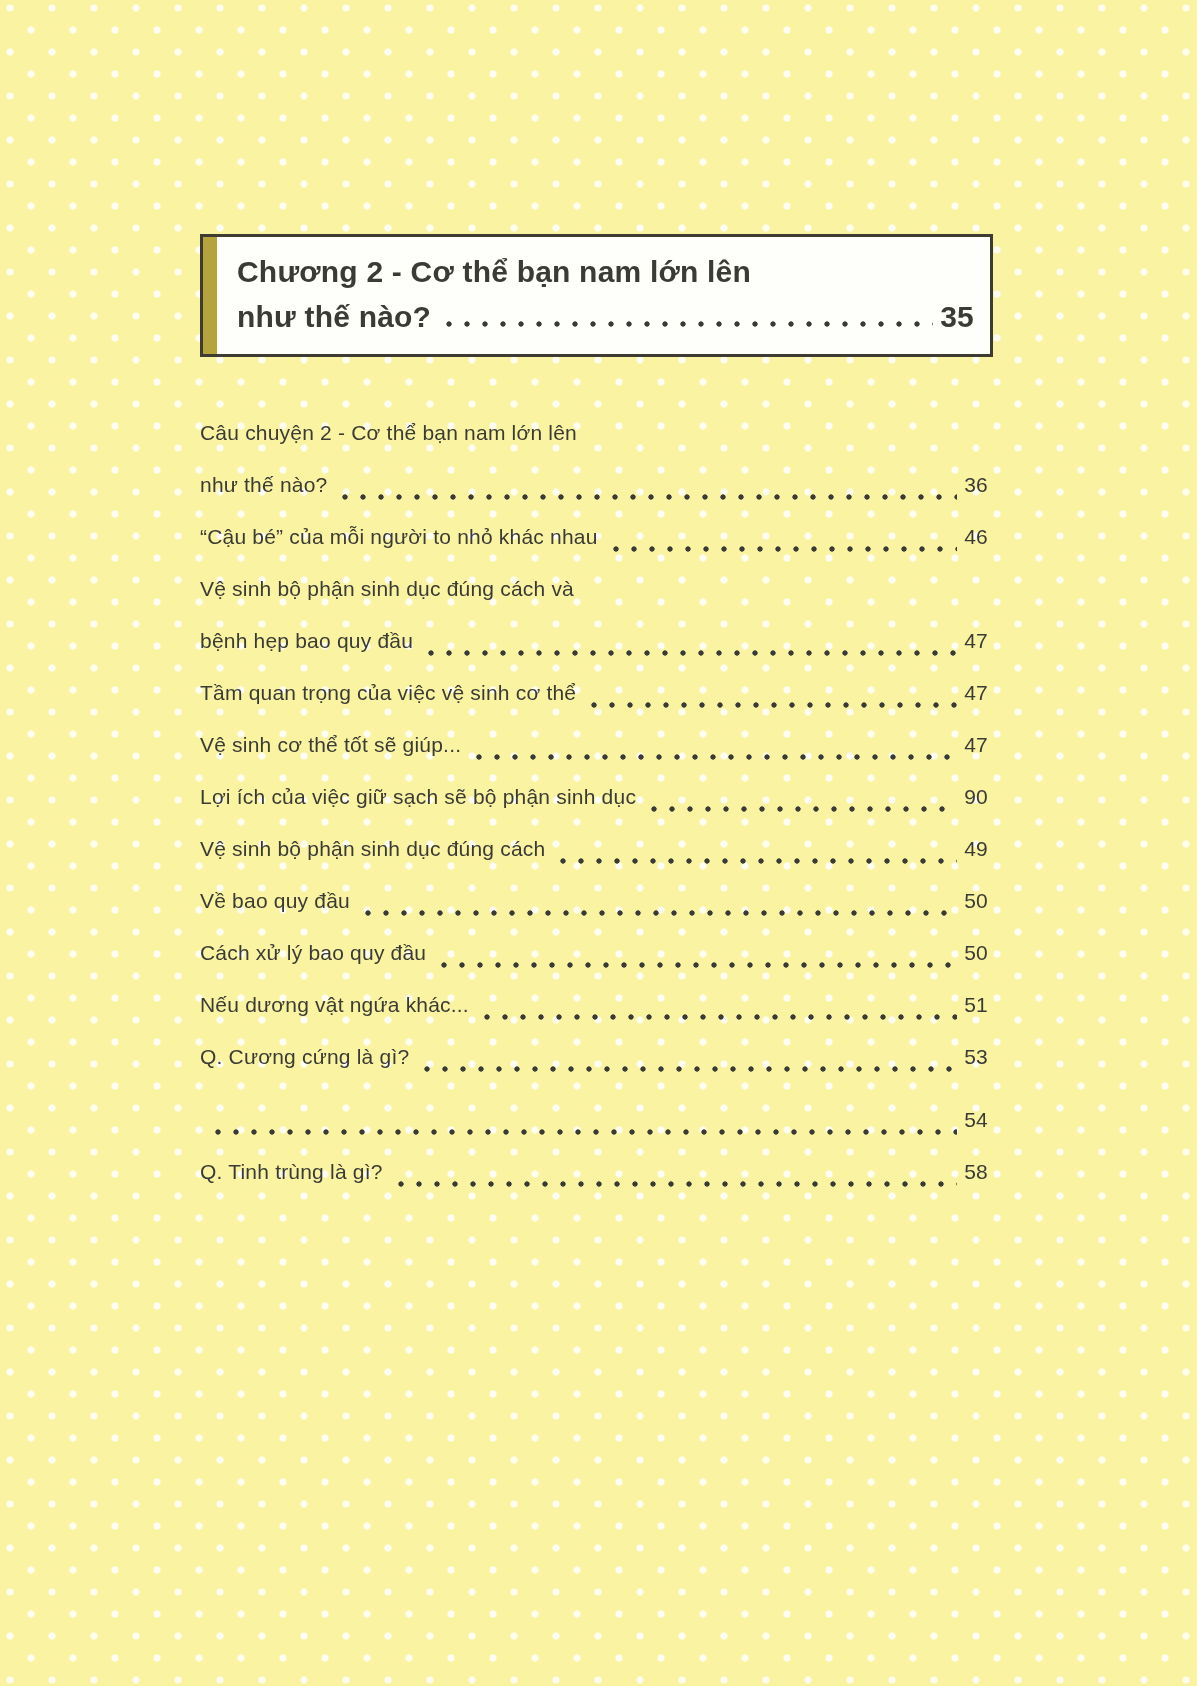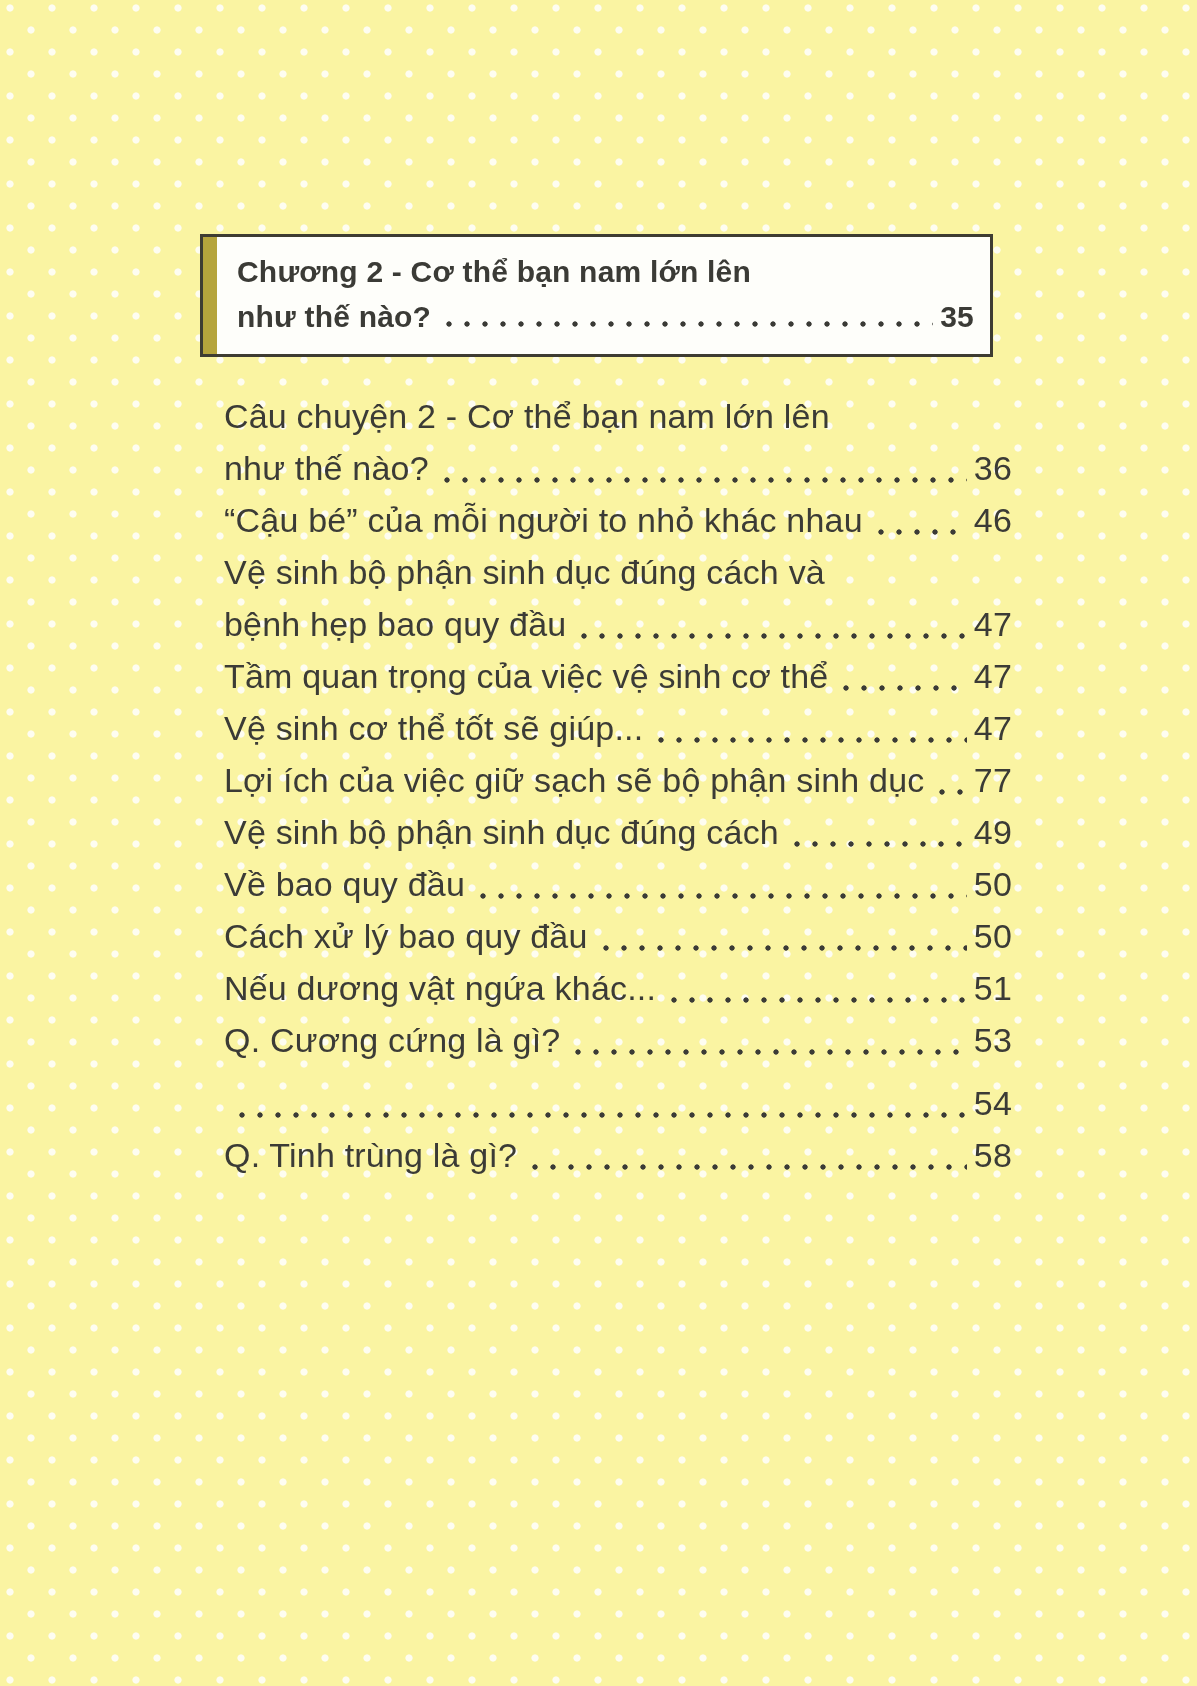--- a/index.html
+++ b/index.html
@@ -44,26 +44,25 @@
   }
   .chapter-box .line{
     font-size:30px;
     line-height:45px;
     font-weight:bold;
     letter-spacing:.2px;
   }
   .toc{
     position:absolute;
     left:200px;
-    top:390px;
+    top:407px;
     width:788px;
-    font-size:34px;
+    font-size:21px;
     line-height:52px;
     letter-spacing:.2px;
-    margin-left:24px;
   }
   .entry{margin:0;}
   .entry.section-gap{margin-top:11px;}
   .line{display:flex;}
   .line .title{white-space:nowrap; flex:0 0 auto;}
   .leader{
     flex:1 1 auto;
     min-width:20px;
     align-self:flex-end;
     height:12px;
@@ -132,21 +131,21 @@
         <div class="line">
           <span class="title">Vệ sinh cơ thể tốt sẽ giúp...</span>
           <span class="leader"></span>
           <span class="page-num">47</span>
         </div>
       </div>
       <div class="entry">
         <div class="line">
           <span class="title">Lợi ích của việc giữ sạch sẽ bộ phận sinh dục</span>
           <span class="leader"></span>
-          <span class="page-num">77</span>
+          <span class="page-num">90</span>
         </div>
       </div>
       <div class="entry">
         <div class="line">
           <span class="title">Vệ sinh bộ phận sinh dục đúng cách</span>
           <span class="leader"></span>
           <span class="page-num">49</span>
         </div>
       </div>
       <div class="entry">

